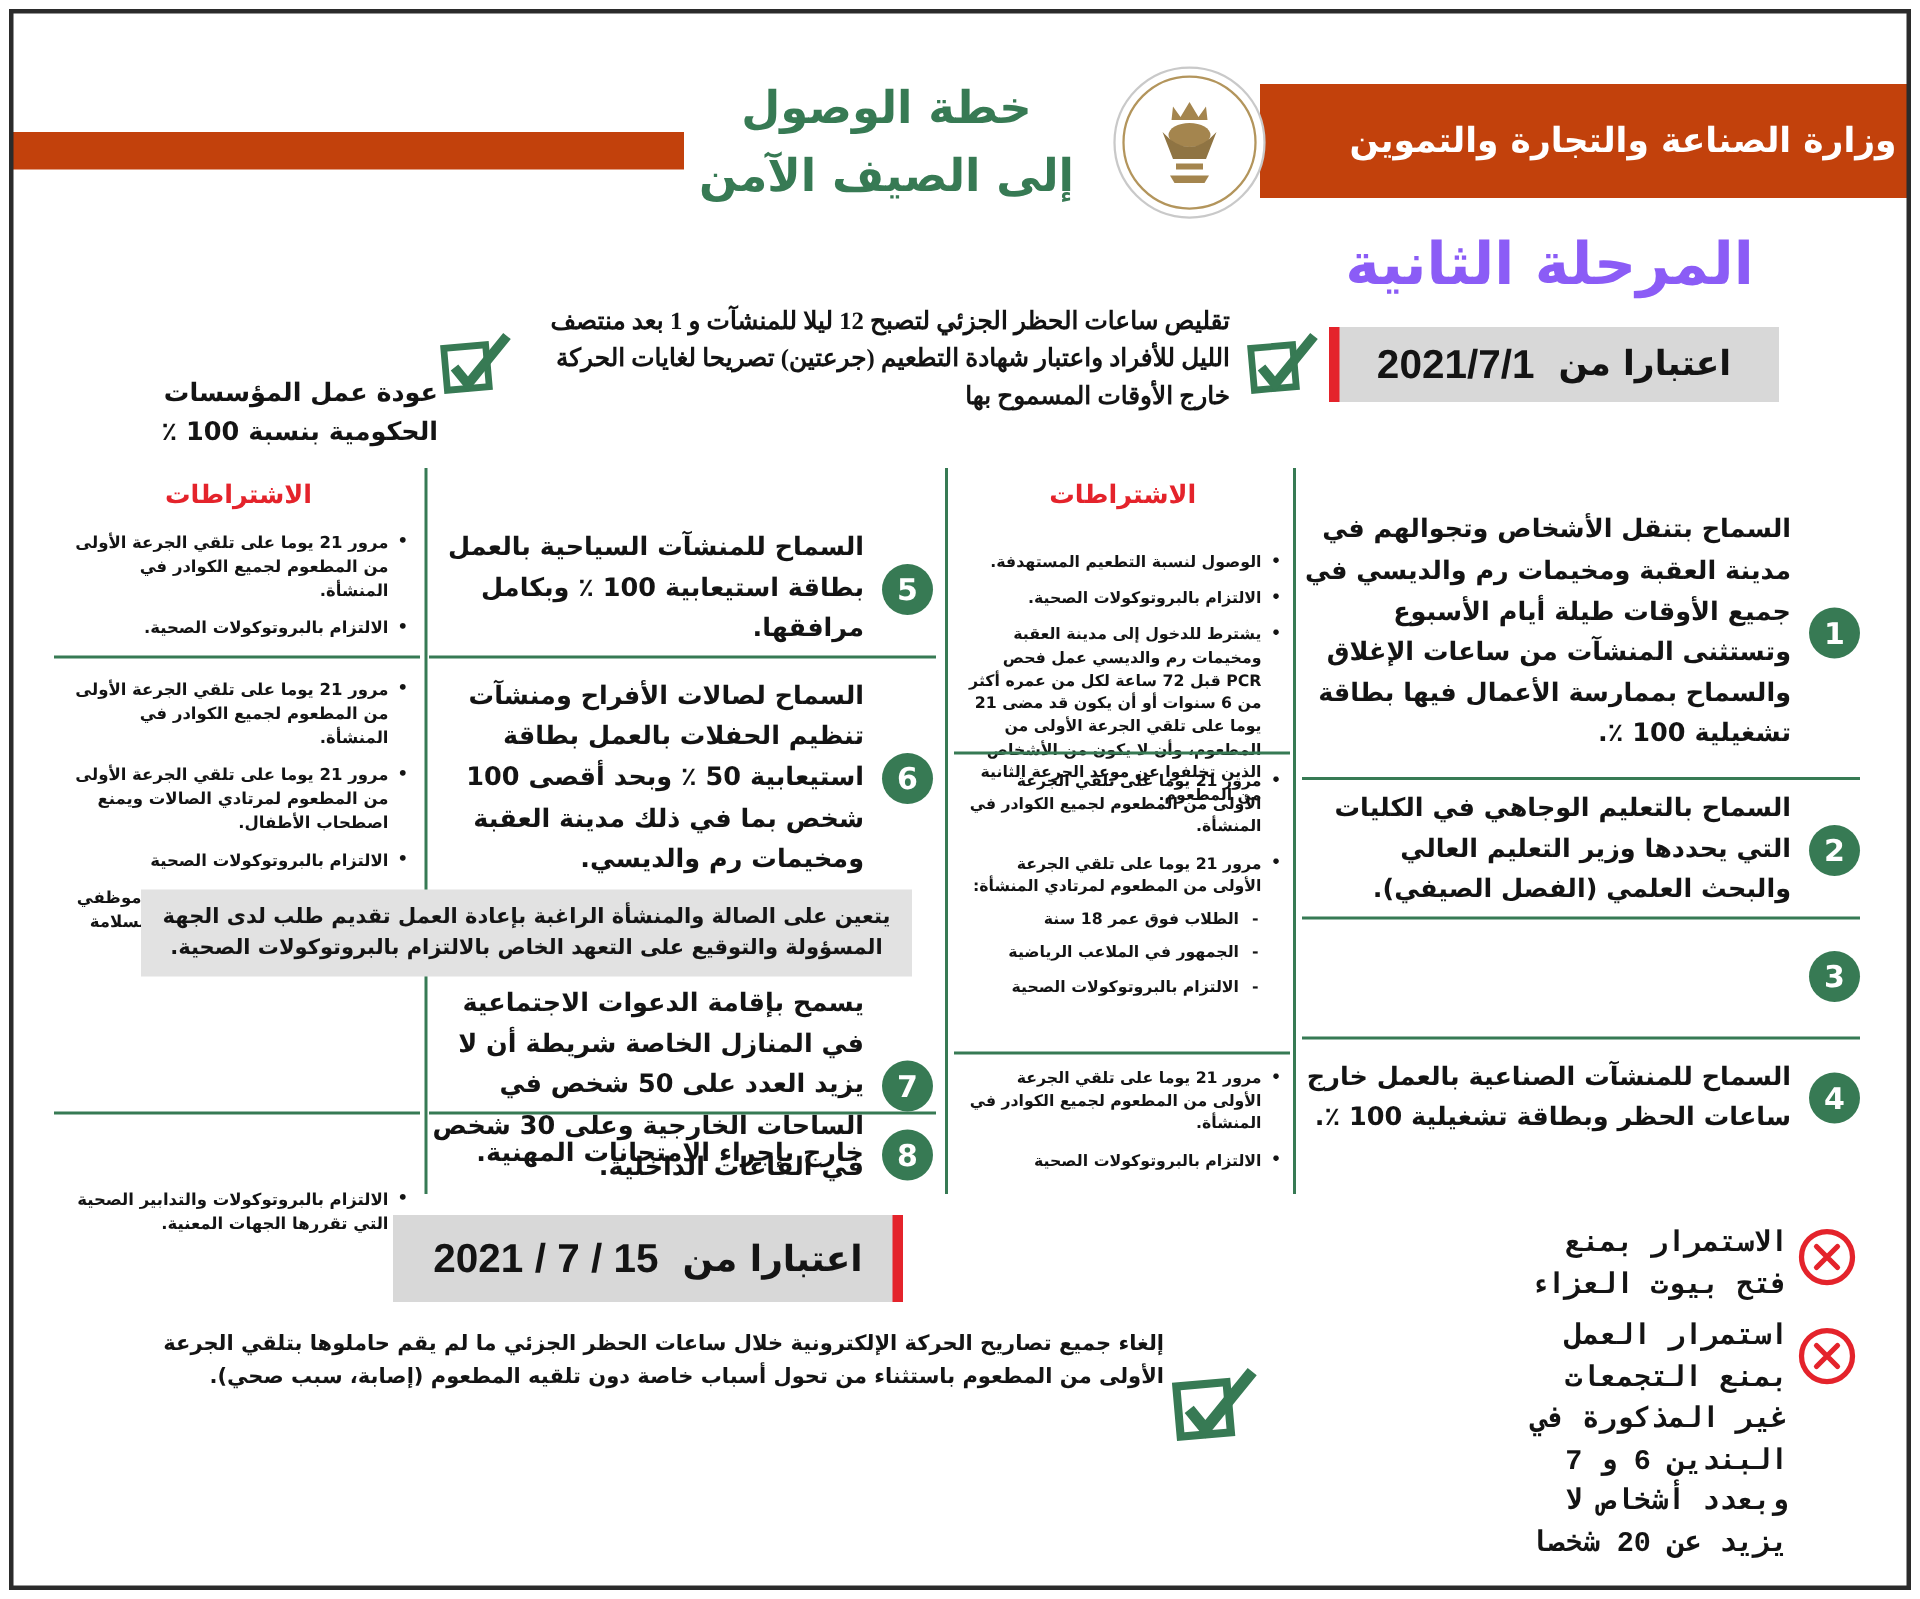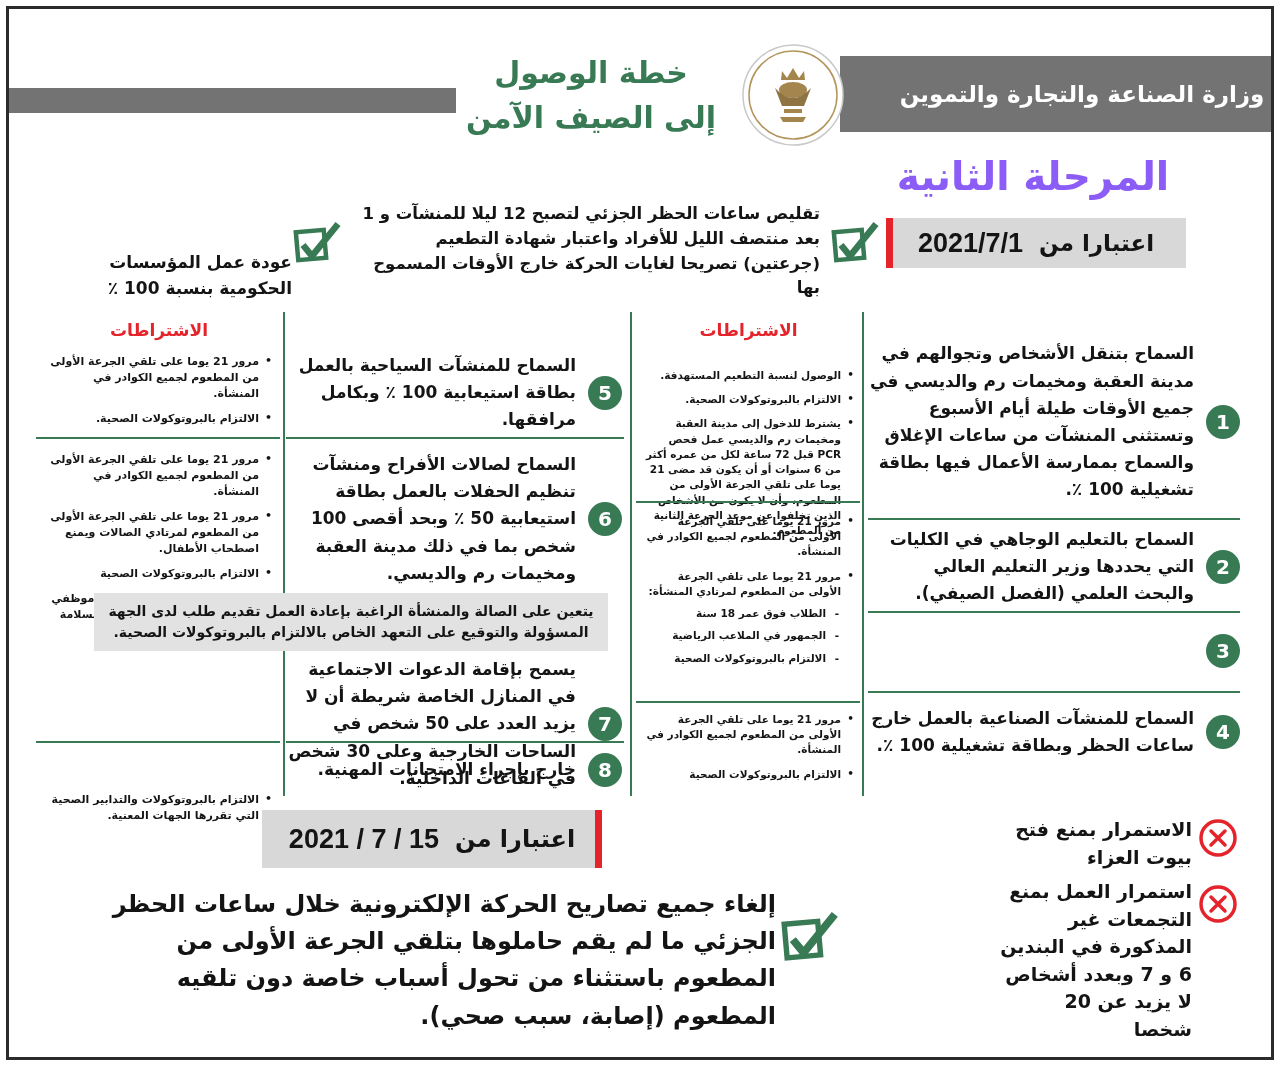--- a/index.html
+++ b/index.html
@@ -3,21 +3,21 @@
 <meta charset="utf-8">
 <style>
   * { margin:0; padding:0; box-sizing:border-box; }
   body { background:#ffffff; }
   .page {
     position:relative; width:1280px; height:1066px; background:#ffffff;
     font-family:"DejaVu Sans", sans-serif; color:#141414; font-weight:700; overflow:hidden;
   }
   .abs { position:absolute; }
   .frame { position:absolute; inset:6px; border:3px solid #2b2b2b; pointer-events:none; z-index:5; }
-  .green-bg { background:#737373; }
+  .green-bg { background:#c2410c; }
   .vline { position:absolute; width:2px; background:#377a54; }
   .hline { position:absolute; height:2px; background:#377a54; }
 
   .green-bar { left:6px; top:88px; width:450px; height:25px; }
   .plan-title { left:448px; top:50px; width:286px; text-align:center; color:#377a54; font-size:30px; line-height:1.5; direction:rtl; }
   .banner { left:840px; top:56px; width:432px; height:76px; display:flex; align-items:center; justify-content:center;
             padding-left:52px; color:#ffffff; font-size:23px; direction:rtl; }
   .logo { left:742px; top:44px; width:102px; height:102px; z-index:4; }
   .phase-title { left:880px; top:154px; width:306px; text-align:center; color:#8b5cf6; font-size:39px; direction:rtl; }
 
@@ -27,21 +27,21 @@
   .date-box1 .bar { left:0; }
   .date-box2 { left:262px; top:810px; width:340px; height:58px; }
   .date-box2 .bar { right:0; }
   .date-label { font-size:23px; }
   .date-value { font-size:27px; font-family:Liberation Sans, sans-serif; }
 
   .check { position:absolute; }
   .check svg { display:block; overflow:visible; }
   .intro-text { position:absolute; direction:rtl; text-align:right; line-height:1.5; }
   .note-a { left:48px; top:214px; width:244px; font-size:17px;margin-top:36px; }
-  .note-b { left:362px; top:202px; width:458px; font-size:16.5px; }
+  .note-b { left:362px; top:202px; width:458px; font-size:16.5px;font-family:Liberation Serif, serif; }
 
   .item { position:absolute; display:flex; direction:rtl; align-items:center; gap:12px; }
   .inum { flex:0 0 34px; width:34px; height:34px; border-radius:50%; background:#377a54; color:#fff;
           font-size:20px; display:flex; align-items:center; justify-content:center; }
   .itext { flex:1; font-size:17px; line-height:1.6; text-align:right; }
   .r-item { left:868px; width:372px; }
   .l-item { left:288px; width:334px; }
 
   .cond-header { position:absolute; color:#e4232b; font-size:17px; text-align:center; direction:rtl; }
   .clist { position:absolute; list-style:none; direction:rtl; text-align:right; line-height:1.45; }
@@ -52,23 +52,23 @@
   .f-list { font-size:11px; }
   .csub { list-style:none; margin-top:7px; }
   .csub li { position:relative; padding-right:15px; margin-bottom:7px; }
   .csub li::before { content:"-"; position:absolute; right:2px; top:0; }
 
   .note-box { position:absolute; left:94px; top:593px; width:514px; height:58px; background:#e2e2e2; z-index:3;
               display:flex; align-items:center; justify-content:center; text-align:center; direction:rtl;
               font-size:14px; line-height:1.5; padding:4px 14px; }
 
   .cancel-text { position:absolute; left:76px; top:886px; width:700px; direction:rtl; 
-                 font-size:24px; line-height:1.55; }
+                 font-size:14px; line-height:1.55; }
   .xicon { position:absolute; }
-  .ban-text { position:absolute; direction:rtl; text-align:right; font-size:19px; line-height:1.45; }
+  .ban-text { position:absolute; direction:rtl; text-align:right; font-size:19px; line-height:1.45;font-family:Liberation Mono, monospace; }
   .ban1-text { left:1000px; top:816px; width:192px; }
   .ban2-text { left:1000px; top:878px; width:192px; }
 </style>
 </head>
 <body>
 
 <div class="page">
   <div class="frame"></div>
 
   <div class="abs green-bar green-bg"></div>

